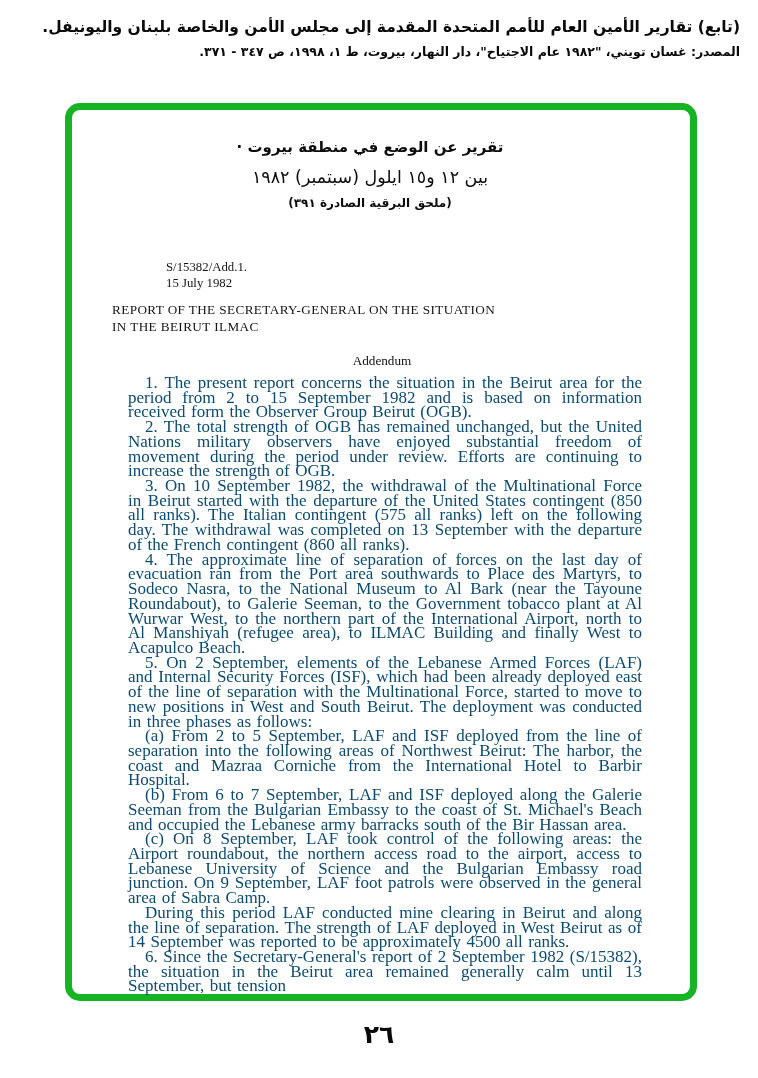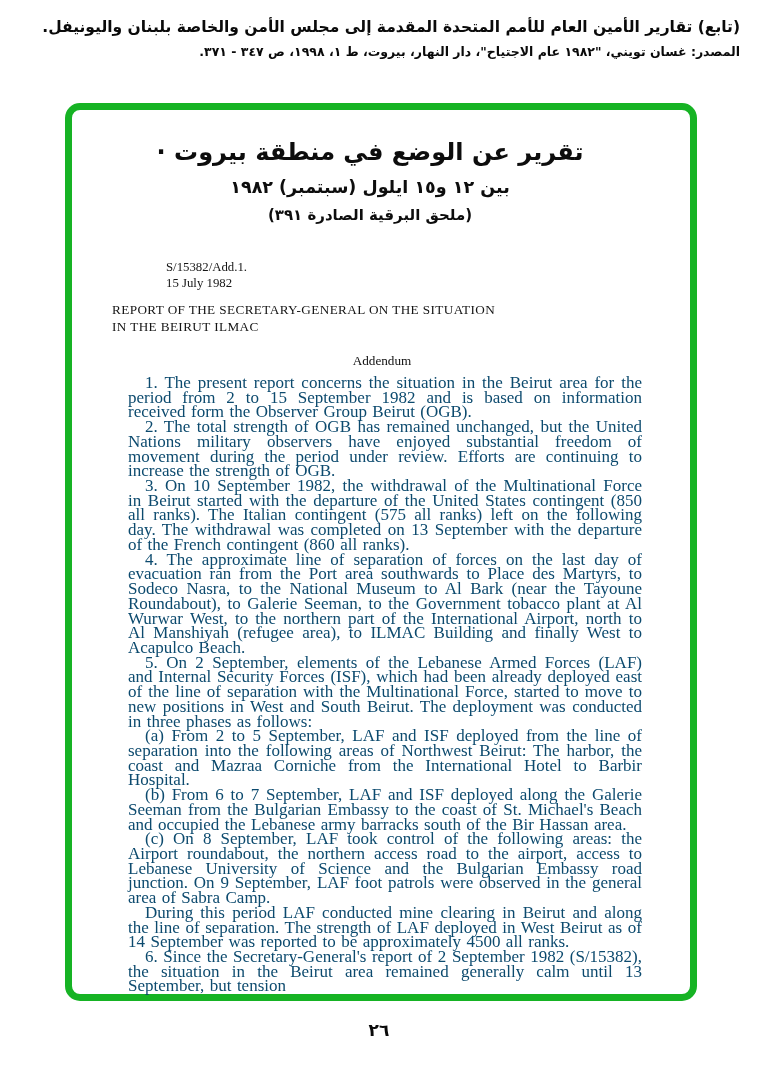--- a/index.html
+++ b/index.html
@@ -62,31 +62,31 @@
     position: absolute;
     top: 28px;
     left: 0;
     right: 22px;
     direction: rtl;
     text-align: center;
     font-family: "DejaVu Sans", sans-serif;
     color: #0d0d0d;
   }
   .ar-title .t-line1 {
-    font-size: 24px;
+    font-size: 15px;
     font-weight: bold;
     margin: 0 0 11px 0;
   }
   .ar-title .t-line2 {
     font-size: 17.5px;
-    font-weight: bold;
+    font-weight: normal;
     margin: 0 0 9px 0;
   }
   .ar-title .t-line3 {
-    font-size: 15px;
+    font-size: 12px;
     font-weight: bold;
     margin: 0;
   }
 
   
   .doc-ref {
     position: absolute;
     top: 149px;
     left: 94px;
     font-family: "Liberation Serif", serif;
@@ -142,21 +142,21 @@
 
   
   .page-number {
     position: absolute;
     top: 1020px;
     left: 0;
     width: 758px;
     text-align: center;
     direction: rtl;
     font-family: "DejaVu Sans", sans-serif;
-    font-size: 17px;
+    font-size: 25px;
     font-weight: bold;
     letter-spacing: 6px;
     color: #0a0a0a;
   }
 </style>
 </head>
 <body>
 
 <div class="page">
 

